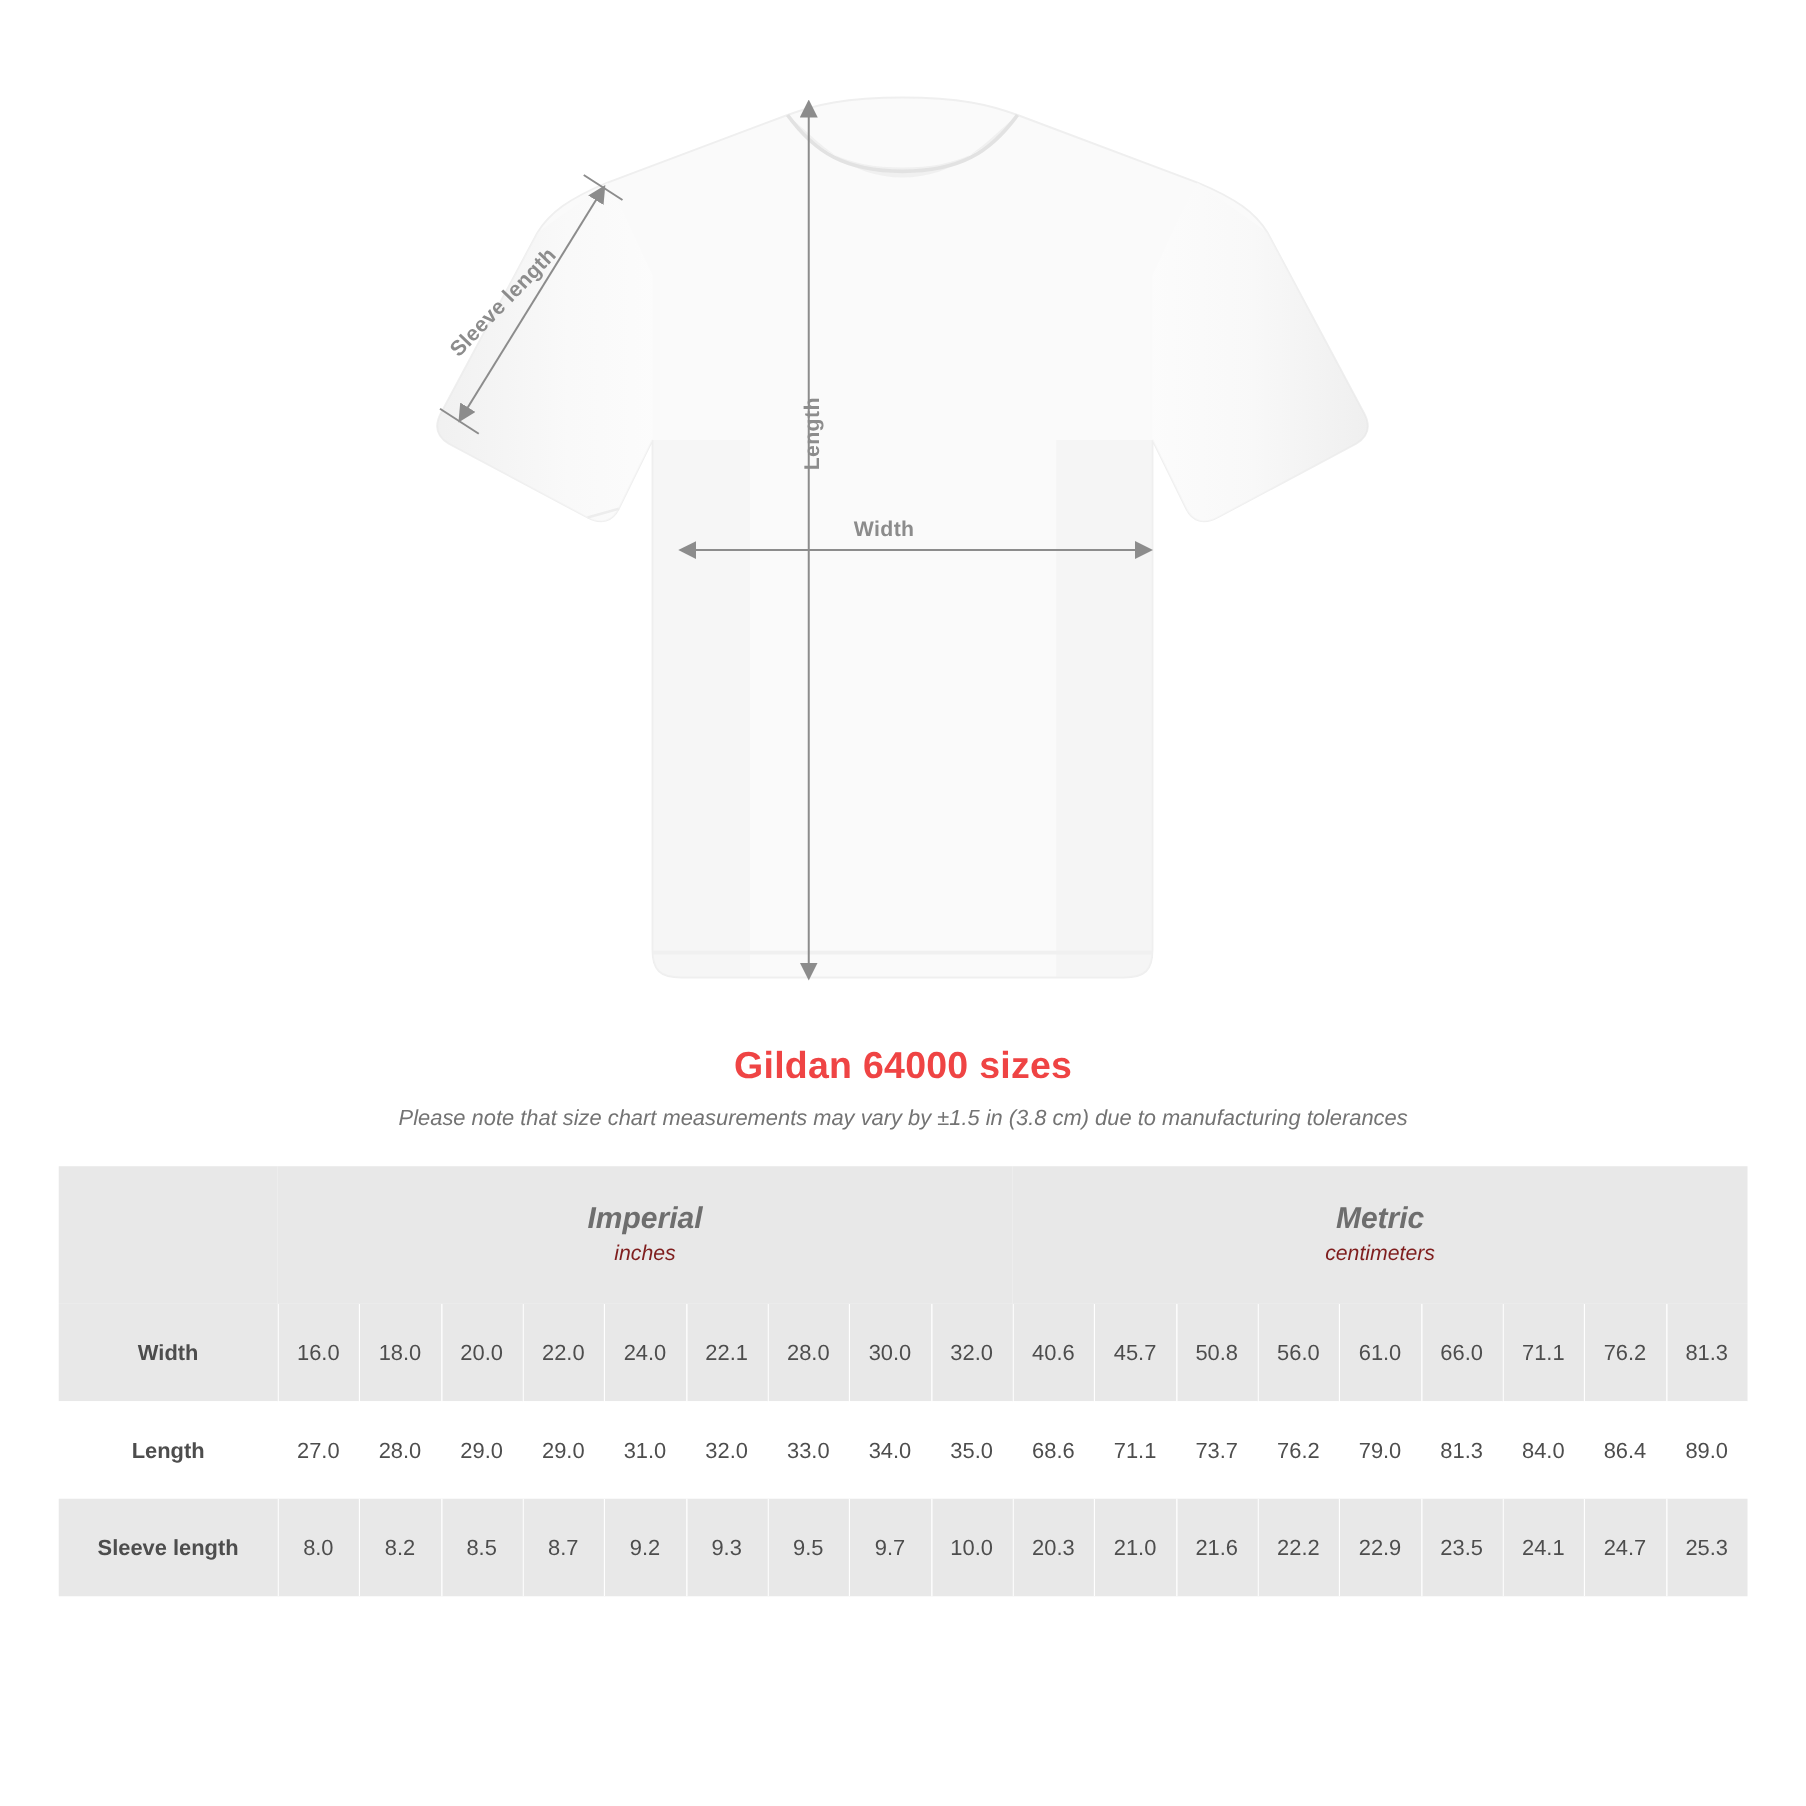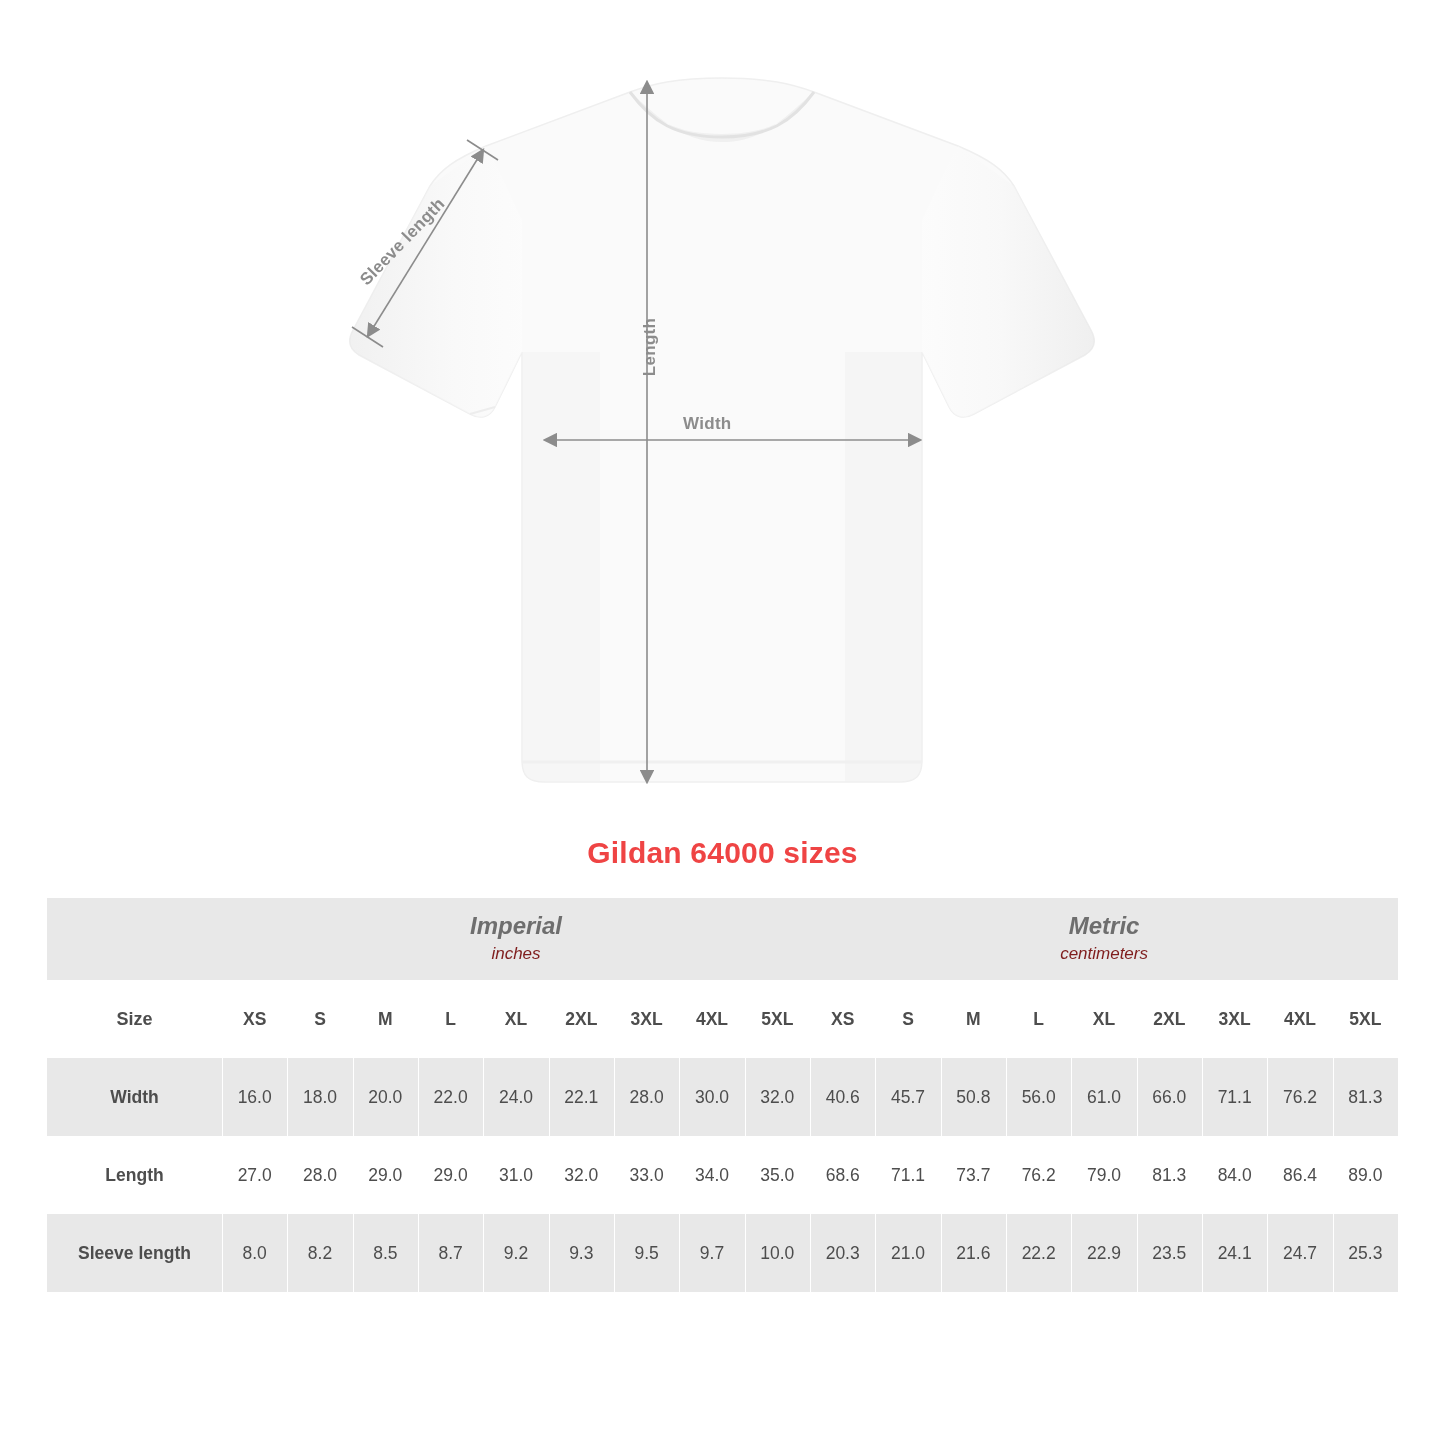--- a/index.html
+++ b/index.html
@@ -90,21 +90,21 @@
   table.size-table td,
   table.size-table th {
     text-align: center;
     font-size: 17.5px;
     color: #4d4d4d;
     border: 0;
     padding: 0;
   }
 
   .unit-row td {
-    height: 82px;
+    height: 110px;
     background: #e8e8e8;
     vertical-align: middle;
   }
   .unit-name {
     font-size: 24px;
     font-style: italic;
     font-weight: bold;
     color: #6e6e6e;
     line-height: 1.25;
   }
@@ -231,20 +231,21 @@
       <line x1="545" y1="440" x2="920" y2="440" stroke="#8c8c8c" stroke-width="1.6" marker-start="url(#arrTail)" marker-end="url(#arrHead)"></line>
     </svg>
 
     <div class="dim-label label-sleeve">Sleeve length</div>
     <div class="dim-label label-length">Length</div>
     <div class="dim-label label-width">Width</div>
   </div>
 
   <div class="title-block">
     <h1 class="chart-title">Gildan 64000 sizes</h1>
+    <p class="chart-note">Please note that size chart measurements may vary by ±1.5 in (3.8 cm) due to manufacturing tolerances</p>
   </div>
 
   <div class="table-wrap">
     <table class="size-table">
       <colgroup>
         <col style="width:175px">
         <col span="18" style="width:65.33px">
       </colgroup>
       <tbody>
         <tr class="unit-row">
@@ -252,41 +253,20 @@
           <td colspan="9">
             <div class="unit-name">Imperial</div>
             <div class="unit-sub">inches</div>
           </td>
           <td colspan="9">
             <div class="unit-name">Metric</div>
             <div class="unit-sub">centimeters</div>
           </td>
         </tr>
 
-        <tr class="head-row">
-          <td class="rowlabel">Size</td>
-          <td class="cell">XS</td>
-          <td class="cell">S</td>
-          <td class="cell">M</td>
-          <td class="cell">L</td>
-          <td class="cell">XL</td>
-          <td class="cell">2XL</td>
-          <td class="cell">3XL</td>
-          <td class="cell">4XL</td>
-          <td class="cell">5XL</td>
-          <td class="cell">XS</td>
-          <td class="cell">S</td>
-          <td class="cell">M</td>
-          <td class="cell">L</td>
-          <td class="cell">XL</td>
-          <td class="cell">2XL</td>
-          <td class="cell">3XL</td>
-          <td class="cell">4XL</td>
-          <td class="cell">5XL</td>
-        </tr>
 
         <tr class="data-row shaded">
           <td class="rowlabel">Width</td>
           <td class="cell">16.0</td>
           <td class="cell">18.0</td>
           <td class="cell">20.0</td>
           <td class="cell">22.0</td>
           <td class="cell">24.0</td>
           <td class="cell">22.1</td>
           <td class="cell">28.0</td>

